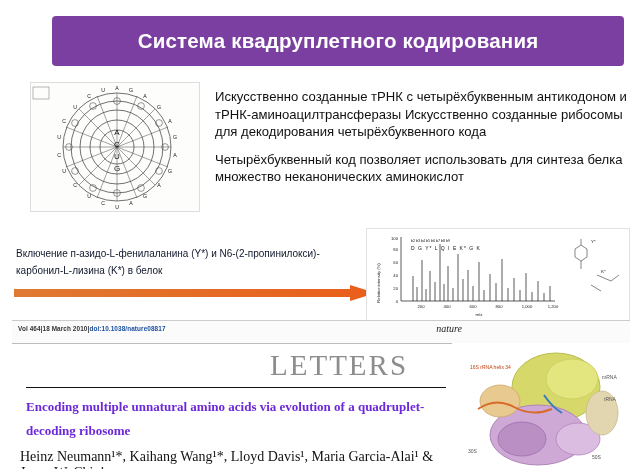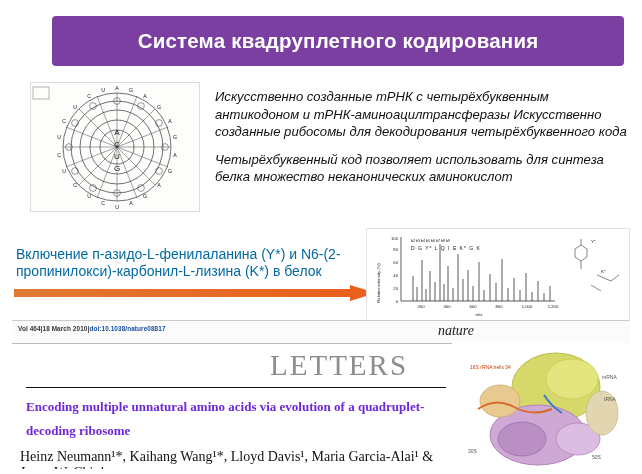--- a/index.html
+++ b/index.html
@@ -53,39 +53,38 @@
     overflow: hidden;
   }
   .wheel-svg { display: block; }
 
   
   .para-block {
     position: absolute;
     left: 215px;
     top: 88px;
     width: 412px;
-    font-style: italic;
   }
   .para {
     font-size: 13.1px;
     color: #111111;
     line-height: 17.5px;
   }
   .para + .para {
     margin-top: 10px;
   }
 
   
   .mid-text {
     position: absolute;
     left: 16px;
     top: 246px;
     width: 350px;
-    font-size: 14px;
-    color: #0369a1;
+    font-size: 10px;
+    color: #0f172a;
     line-height: 16.5px;
   }
   .arrow {
     position: absolute;
     left: 14px;
     top: 284px;
     width: 362px;
     height: 18px;
   }
 
@@ -126,24 +125,24 @@
     left: 6px;
     top: 4px;
     font-size: 6.4px;
     color: #333333;
     font-weight: bold;
     letter-spacing: 0.1px;
   }
   .paper-citation .doi { color: #1a4fa0; }
   .nature-word {
     position: absolute;
-    right: 156px;
+    right: 168px;
     top: 2px;
     font-family: "Liberation Serif", serif;
-    font-size: 14px;
+    font-size: 10px;
     color: #222222;
     font-style: italic;
   }
   .letters {
     position: absolute;
     left: 242px;
     top: 28px;
     font-family: "Liberation Serif", serif;
     font-size: 29px;
     color: #8d8d8d;

